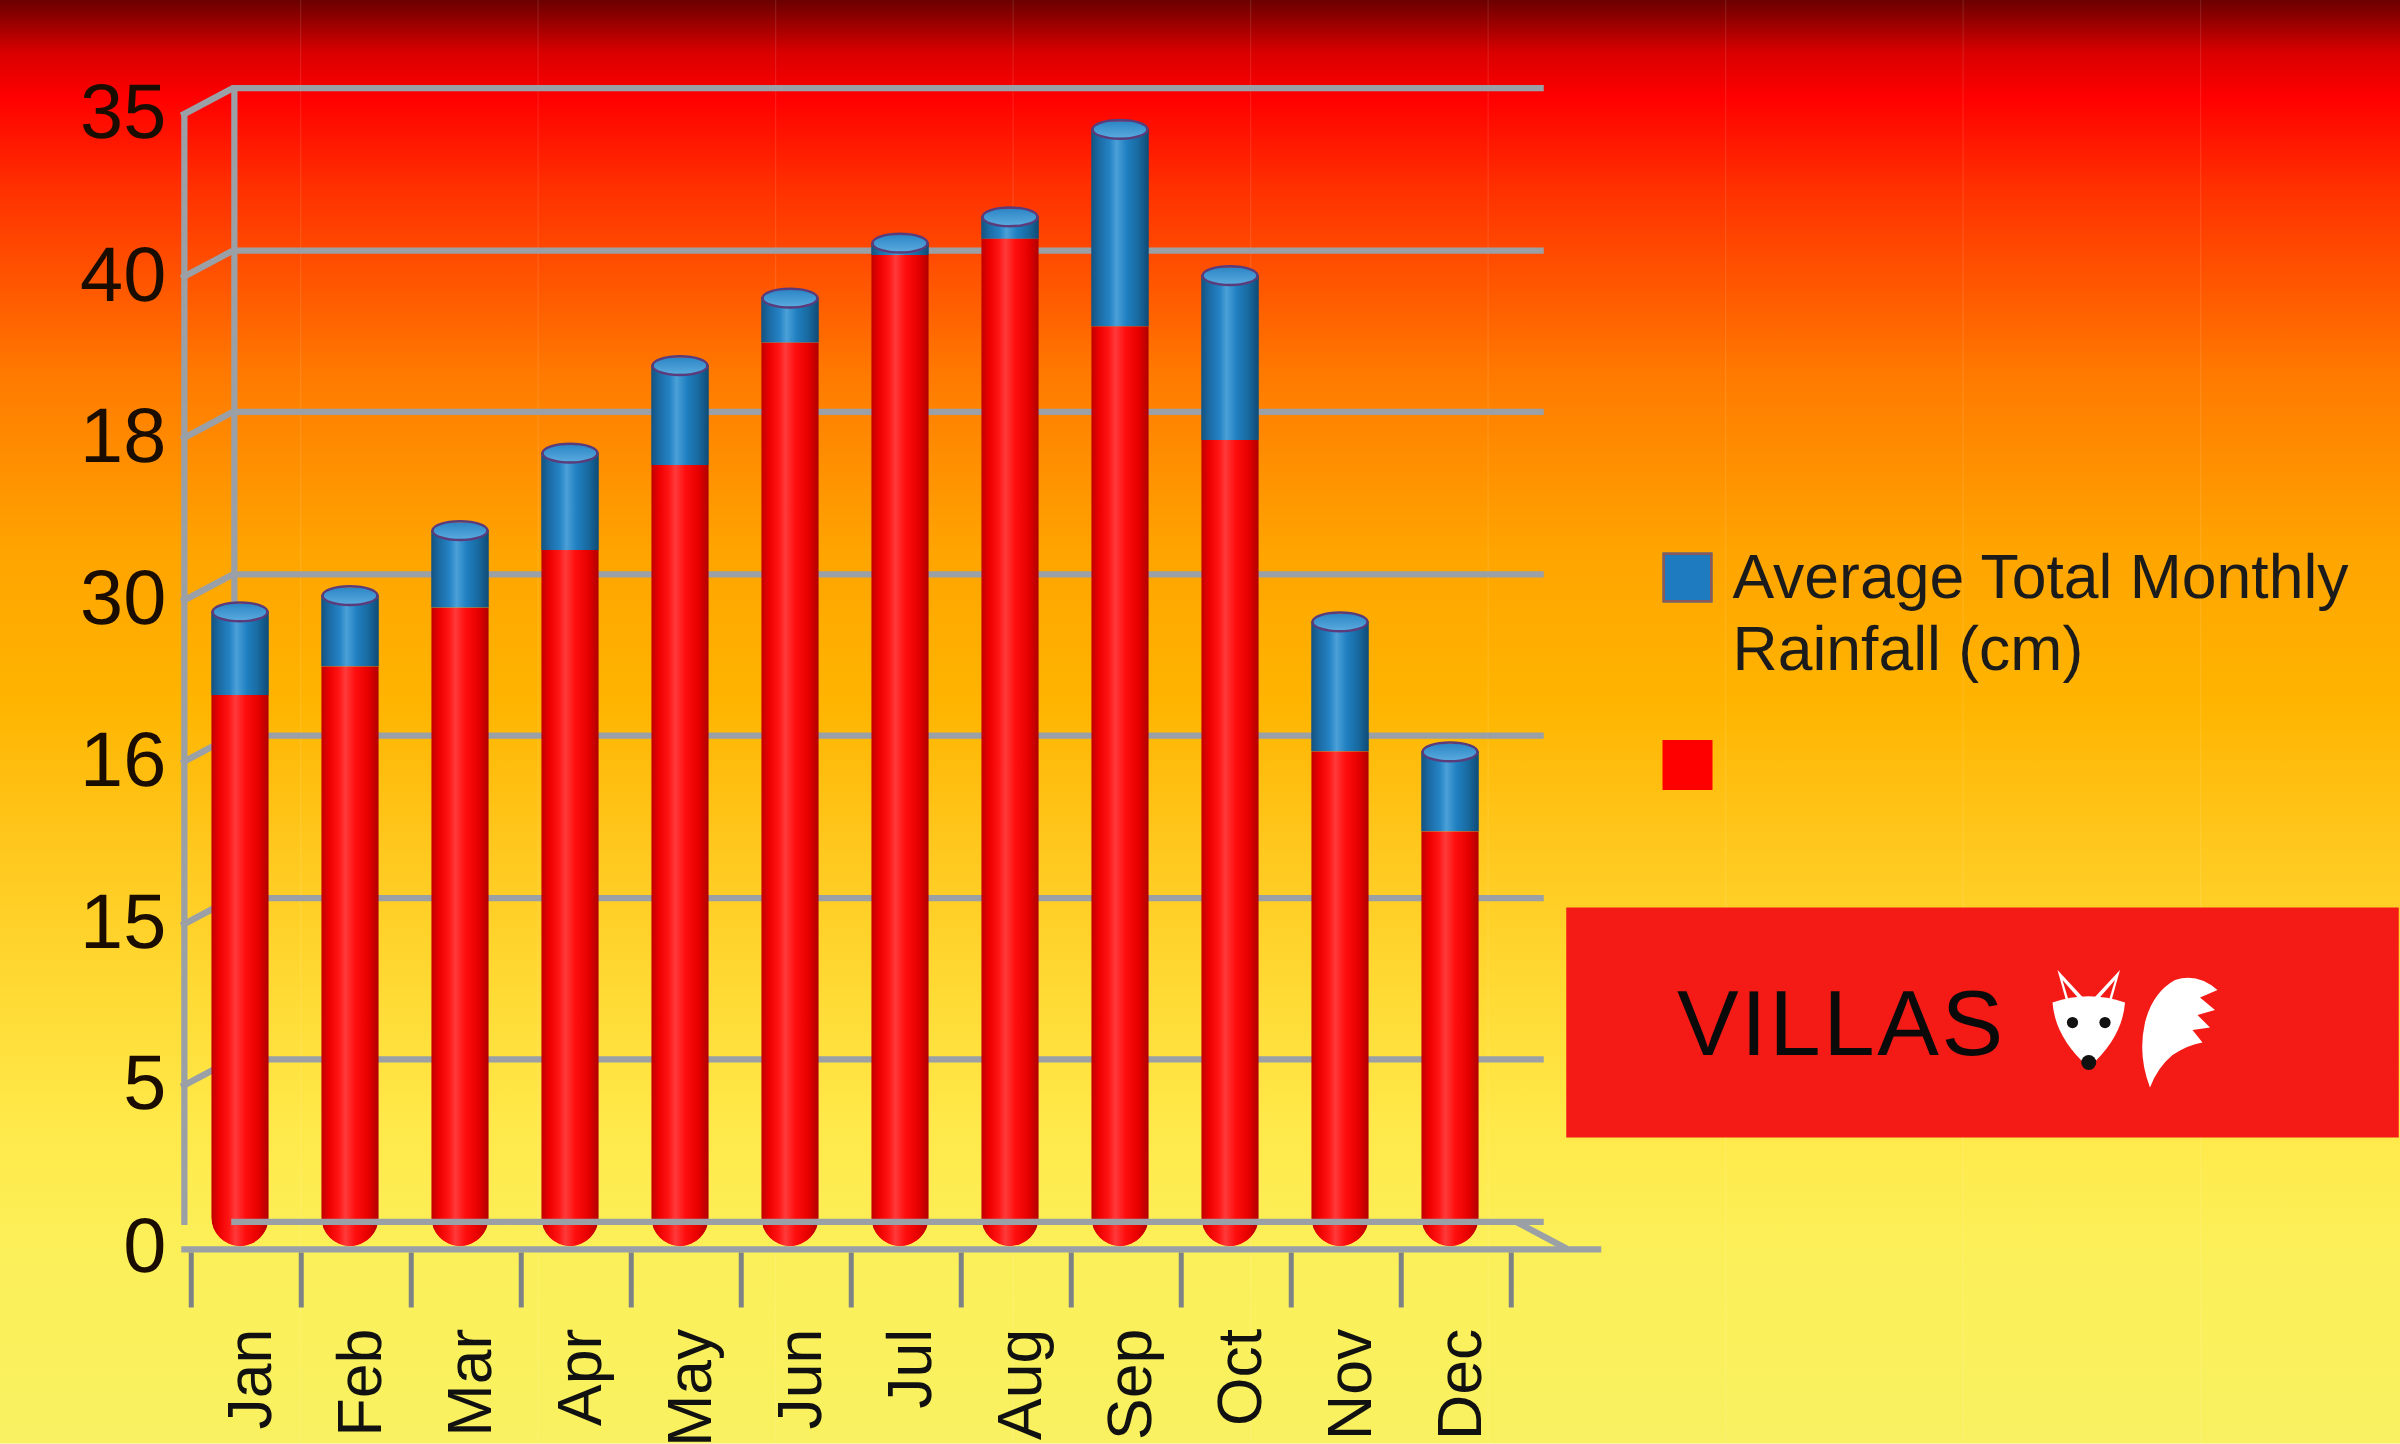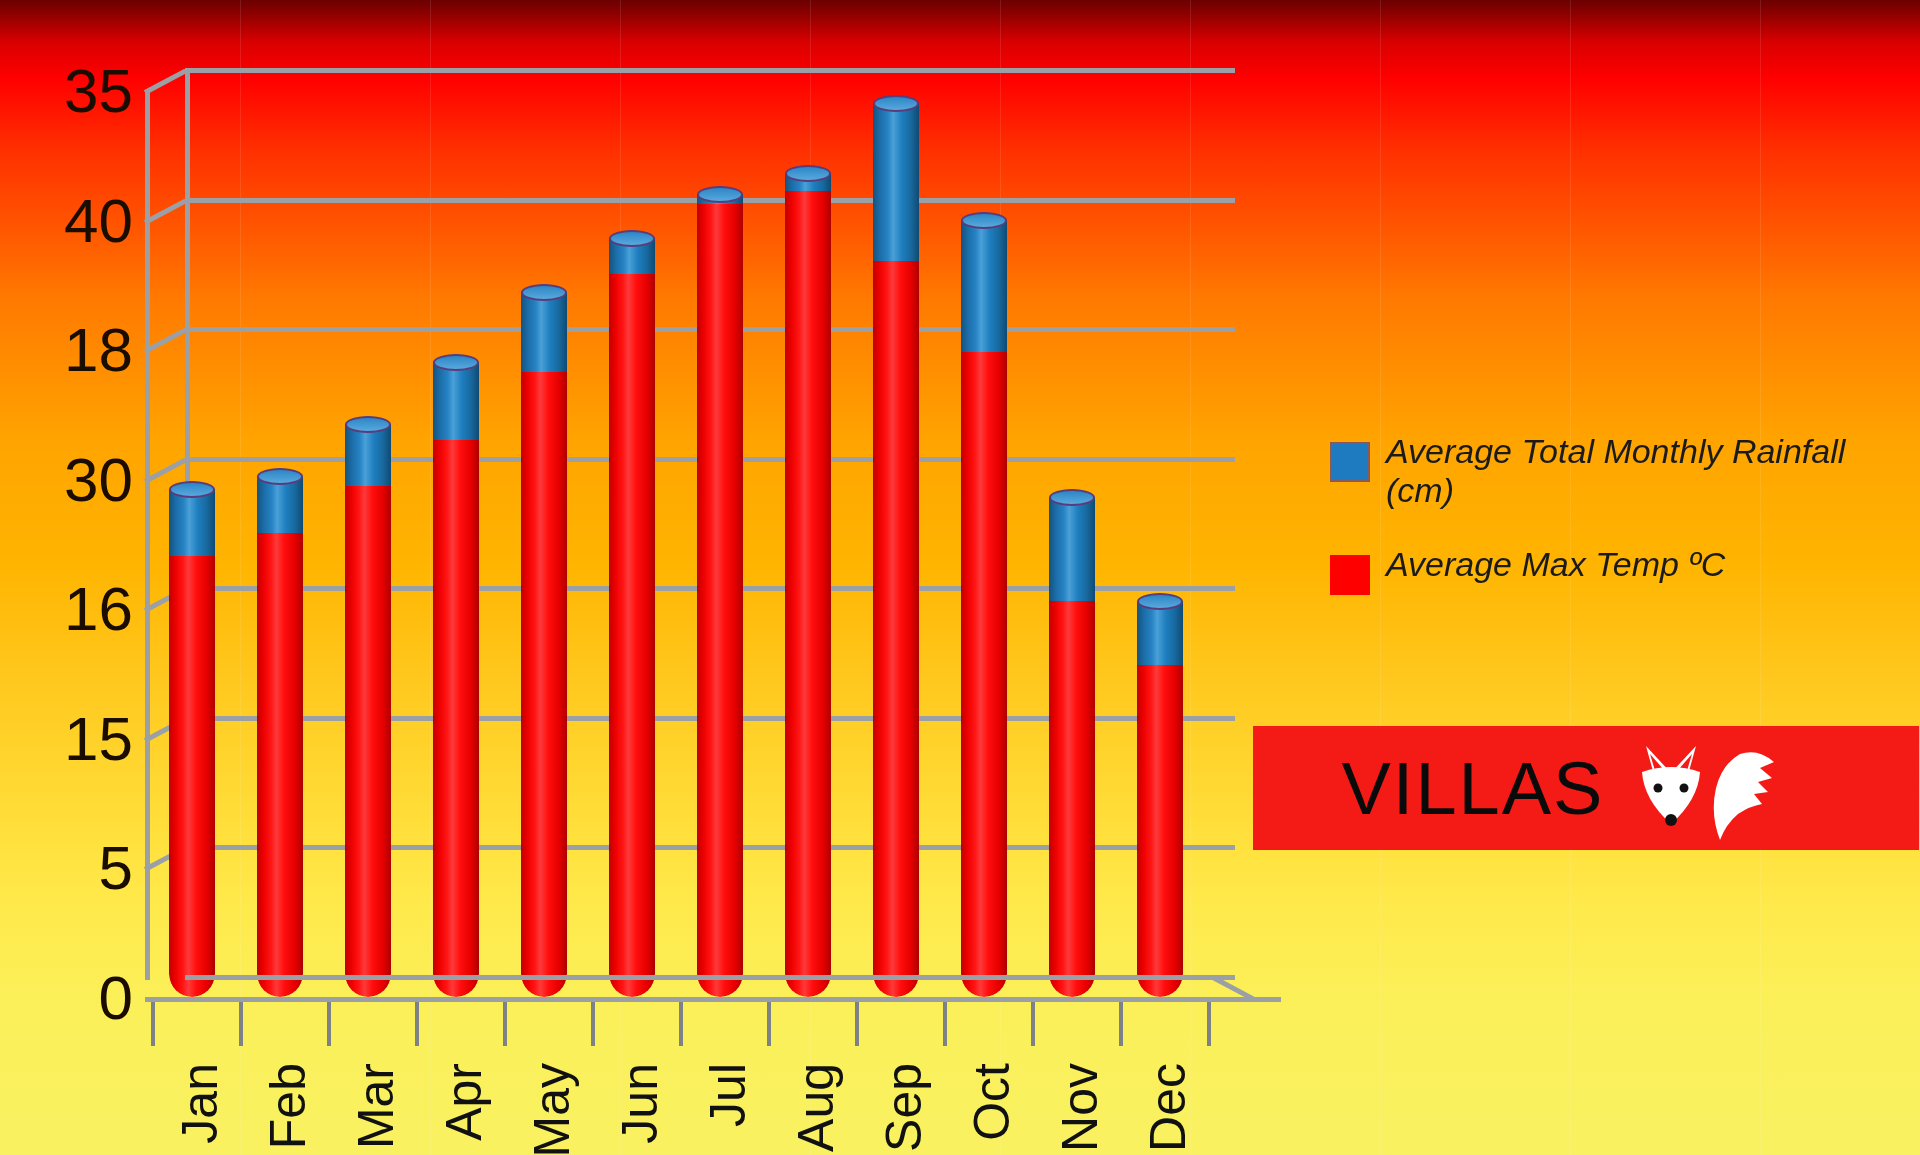--- a/index.html
+++ b/index.html
@@ -138,30 +138,29 @@
     left:1330px; top:432px;
     width:560px;
   }
   .legend-row{display:flex;align-items:flex-start;margin-bottom:34px;}
   .swatch{
     width:40px;height:40px;flex:0 0 40px;margin-top:10px;margin-right:16px;
   }
   .swatch.blue{background:#1f7bc0;border:2px solid #8a5a5a;box-sizing:border-box;}
   .swatch.red{background:#ff0000;box-sizing:border-box;}
   .legend-text{
-    font-size:34px;line-height:1.16;color:#1b1b1b;
+    font-size:50px;line-height:1.16;color:#1b1b1b;
     font-family:"Liberation Sans", sans-serif;
-    font-style:italic;
   }
 
   
   #logo{
     position:absolute;
     left:1253px; top:726px;
-    width:666px; height:124px;
+    width:666px; height:184px;
     background:#f41a16;
     display:flex;align-items:center;justify-content:center;
   }
   .logo-word{
     font-family:"Liberation Sans", sans-serif;
     font-size:74px; letter-spacing:2px; color:#0a0a0a;
     font-weight:400;
   }
   #fox-mark{width:190px;height:120px;margin:0 18px;}
 </style>
@@ -357,21 +356,20 @@
       </div>
   </div>
 
   <div id="legend">
     <div class="legend-row">
       <span class="swatch blue"></span>
       <span class="legend-text">Average Total Monthly Rainfall (cm)</span>
     </div>
     <div class="legend-row">
       <span class="swatch red"></span>
-      <span class="legend-text">Average Max Temp ºC</span>
     </div>
   </div>
 
   <div id="logo">
     <span class="logo-word">VILLAS</span>
 
     <svg id="fox-mark" viewBox="0 0 190 120">
 
       <path d="M24 18 L34 54 L50 46 Z" fill="#ffffff"></path>
       <path d="M28 26 L34 46 L42 42 Z" fill="#f41a16"></path>

